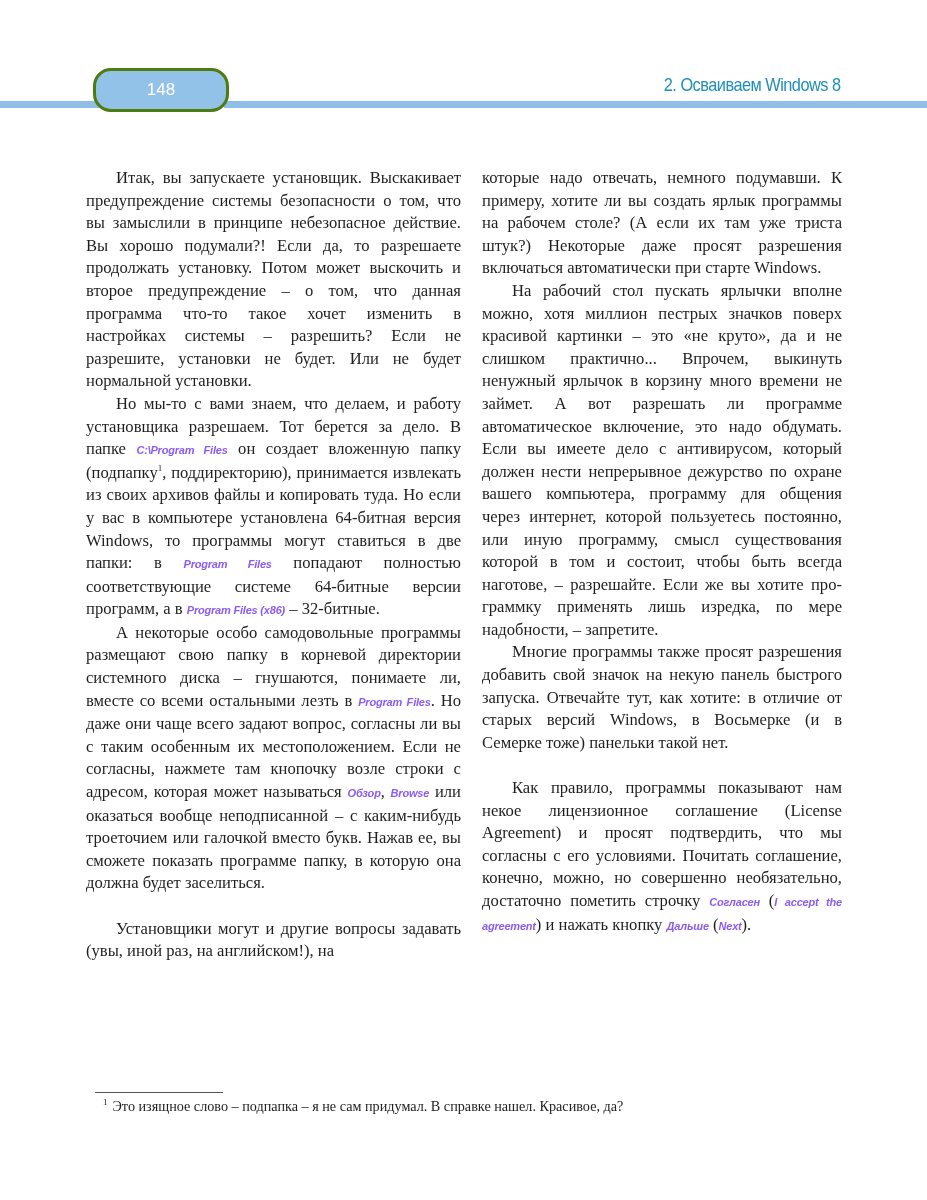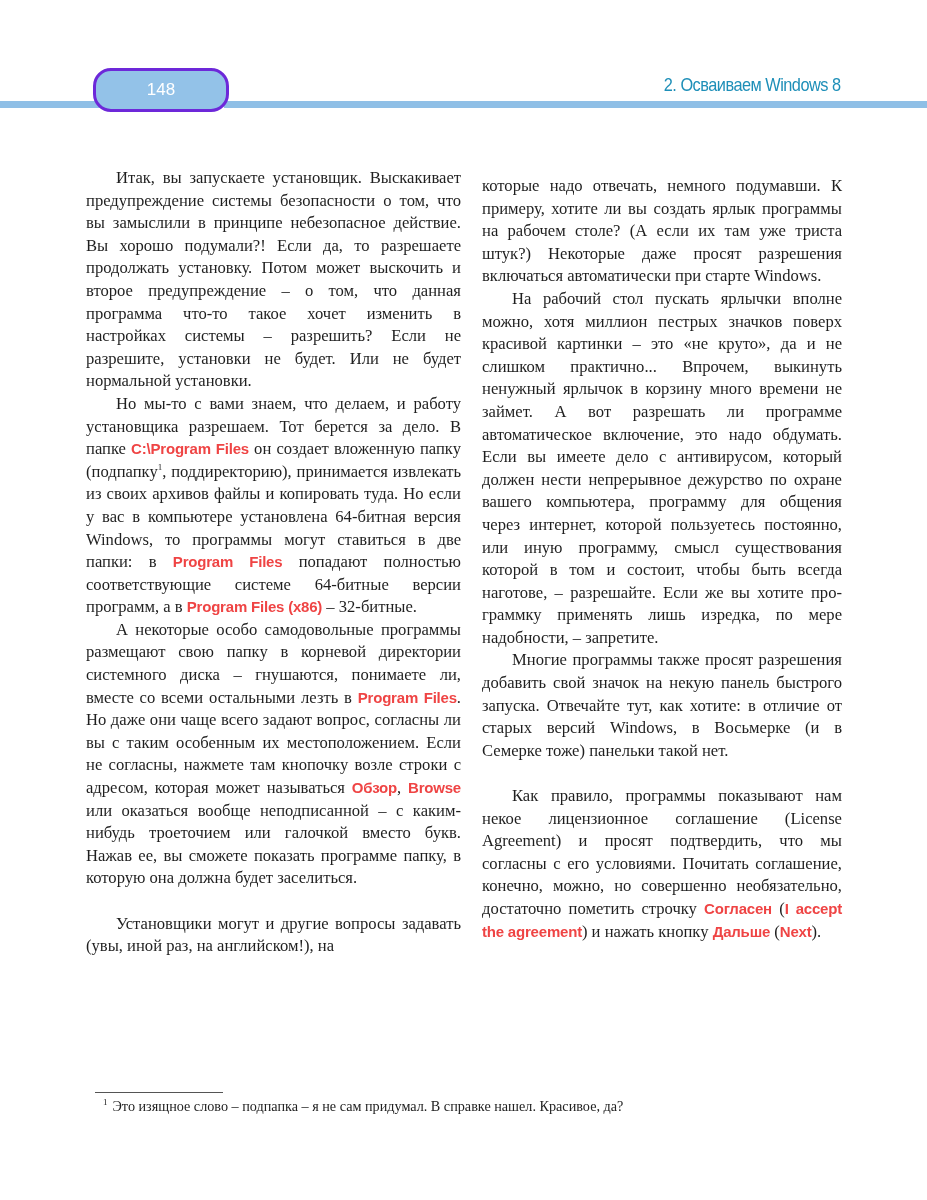--- a/index.html
+++ b/index.html
@@ -8,41 +8,41 @@
     font-family: "Liberation Serif", "DejaVu Serif", serif; color: #1f1f1f;
   }
   .header-line-left {
     position: absolute; left: 0; top: 101px; width: 100px; height: 7px; background: #8fbfe6;
   }
   .header-line-right {
     position: absolute; left: 224px; top: 101px; right: 0; height: 7px; background: #8fbfe6;
   }
   .page-tab {
     position: absolute; left: 93px; top: 68px; width: 136px; height: 44px;
-    background: #93c2e8; border-radius: 18px; border: 3px solid #6d28d9; box-sizing: border-box;
+    background: #93c2e8; border-radius: 18px; border: 3px solid #4d7c0f; box-sizing: border-box;
     display: flex; align-items: center; justify-content: center;
     color: #ffffff; font-family: "Liberation Sans", "DejaVu Sans", sans-serif; font-size: 17px;
   }
   .chapter-title {
     position: absolute; right: 86px; top: 74px;
     color: #1e8fb8; font-family: "Liberation Sans", "DejaVu Sans", sans-serif;
     font-size: 19px; letter-spacing: -0.6px; transform: scaleX(0.86); transform-origin: right center;
   }
   .col {
     position: absolute; top: 167px; font-size: 16.6px; line-height: 22.6px; text-align: justify;
     hyphens: manual;
   }
   .col-left { left: 86px; width: 375px; }
   .col-right { left: 482px; width: 360px; }
   .col p { margin: 0; text-indent: 30px; }
-  .col p.noindent { text-indent: 0; margin-top: 8px; }
+  .col p.noindent { text-indent: 0; }
   .col p.gap { margin-top: 22.6px; }
   .hl {
-    color: #ef4444; font-family: "Liberation Sans", "DejaVu Sans", sans-serif; font-weight: bold;
-    font-size: 15px; letter-spacing: -0.2px;
+    color: #8b5cf6; font-family: "Liberation Sans", "DejaVu Sans", sans-serif; font-weight: bold;
+    font-size: 11px; letter-spacing: -0.2px; font-style: italic;
   }
   sup { font-size: 9px; line-height: 0; }
   .fn-rule {
     position: absolute; left: 95px; top: 1092px; width: 128px; height: 1px; background: #555;
   }
   .footnote {
     position: absolute; left: 103px; top: 1097px; font-size: 14.2px; line-height: 18px; color: #222;
   }
   .footnote sup { font-size: 9px; margin-right: 5px; }
 </style>

